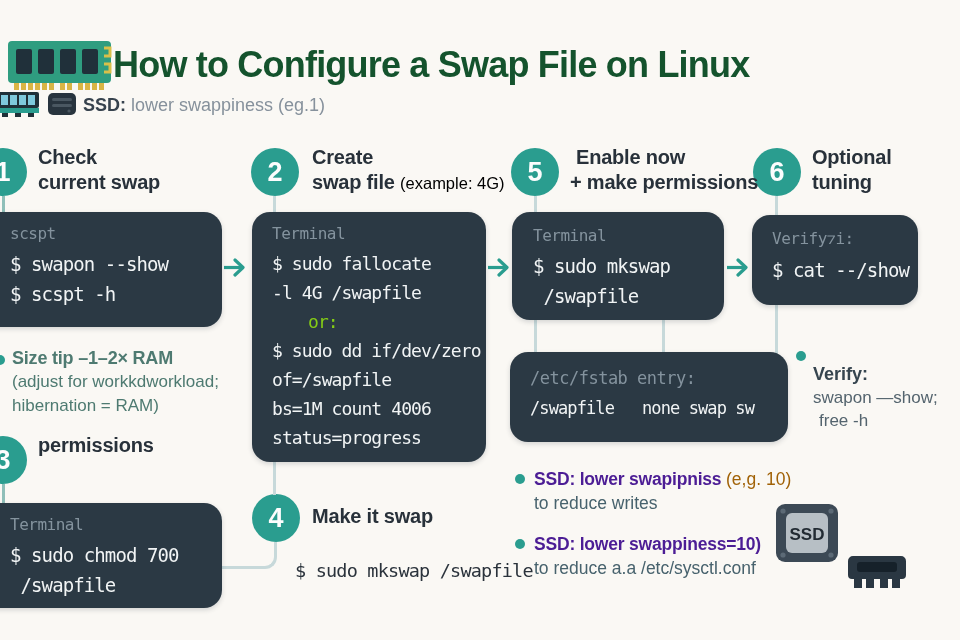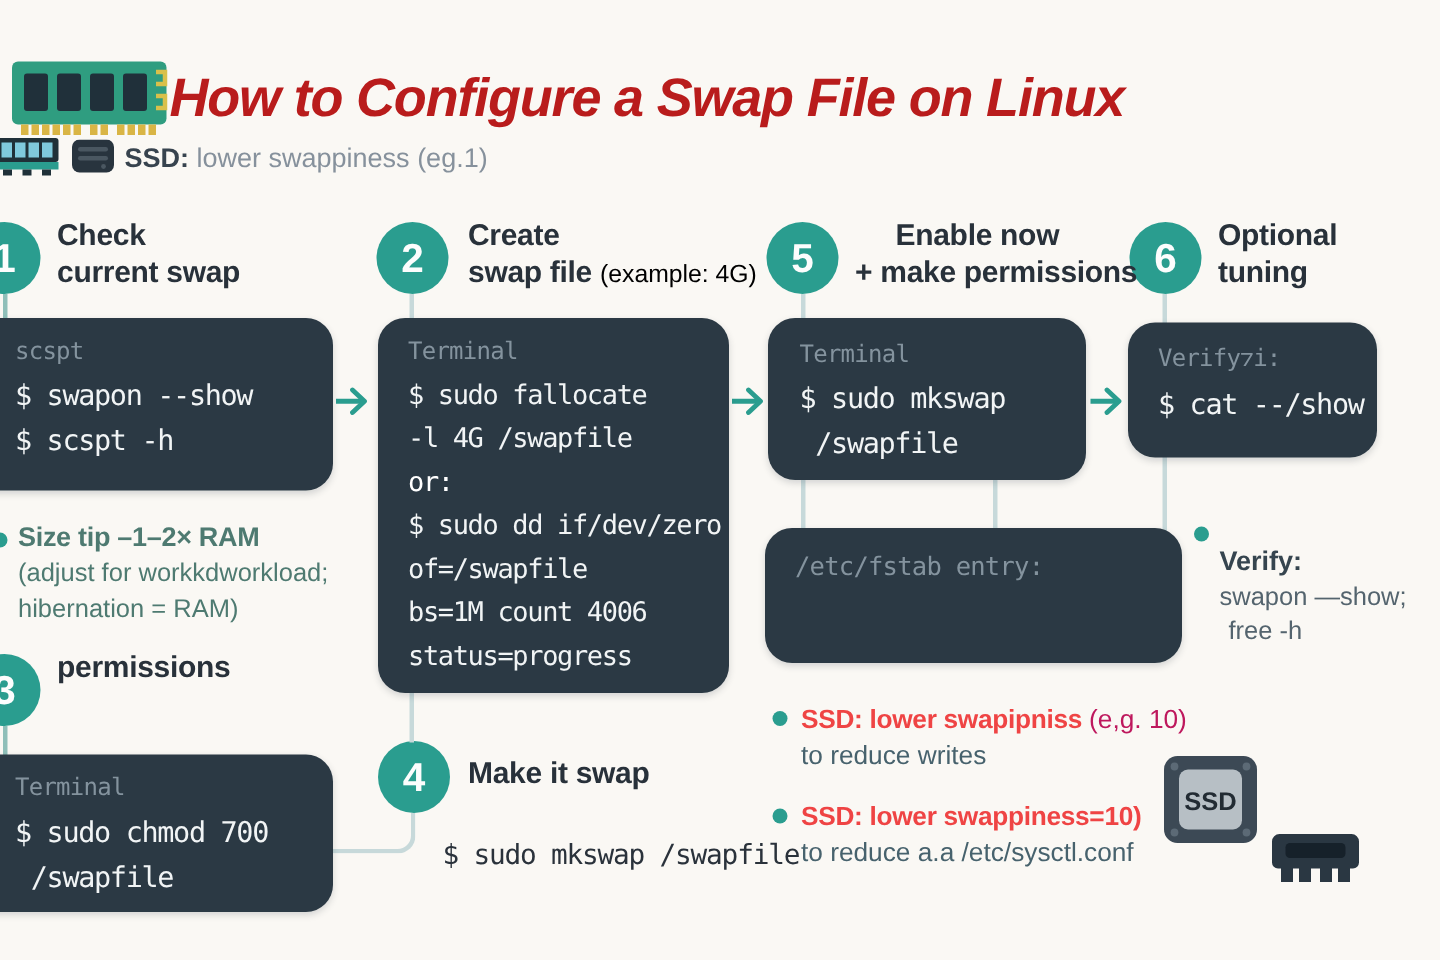--- a/index.html
+++ b/index.html
@@ -1,53 +1,53 @@
 <!DOCTYPE html>
 <html><head>
 <meta charset="utf-8">
 <style>
   * { margin:0; padding:0; box-sizing:border-box; }
   html,body { width:960px; height:640px; }
   .canvas { position:relative; width:960px; height:640px; background:#faf8f4;
             overflow:hidden; font-family:"Liberation Sans", sans-serif; }
   .abs { position:absolute; }
   .title { position:absolute; left:113px; top:44px; font-size:36px; font-weight:700;
-           color:#b91c1c; letter-spacing:-0.8px;font-style:italic; }
+           color:#14532d; letter-spacing:-0.8px; }
   .subtitle { position:absolute; left:83px; top:95px; font-size:18px; color:#86919c; }
   .subtitle b { color:#37434e; font-weight:700; }
   .circle { position:absolute; width:48px; height:48px; border-radius:50%;
             background:#2a9d8f; color:#fcfdfd; font-size:27px; font-weight:700;
             display:flex; align-items:center; justify-content:center; }
   .step-title { position:absolute; font-size:20px; font-weight:700; color:#28313a;
                 line-height:25px; letter-spacing:-0.2px; }
   .step-note { font-weight:400; font-size:16.5px; color:#000000; letter-spacing:0; }
   .term { position:absolute; background:#2b3944; border-radius:18px;
           box-shadow:0 2px 5px rgba(40,50,60,0.18); padding-top:12px; }
   .th { font-family:"DejaVu Sans Mono", monospace; color:#84939e; font-size:16px;
         letter-spacing:-0.5px; margin-bottom:6px; white-space:pre; }
   .tl { font-family:"DejaVu Sans Mono", monospace; color:#f1f4f5; font-size:19px;
         letter-spacing:-0.9px; line-height:30px; white-space:pre; }
   .t-create .tl { font-size:18px; line-height:29px; }
   .t-fstab .tl { font-size:17px; line-height:28px; }
-  .or-line { color:#ffffff; font-size:17px; }
+  .or-line { color:#84cc16; font-size:17px;margin-left:36px; }
   .vline { position:absolute; width:3px; background:#c7d9da; }
   .lconn { position:absolute; left:222px; top:542px; width:55px; height:27px;
            border-right:3px solid #c7d9da; border-bottom:3px solid #c7d9da;
            border-bottom-right-radius:12px; }
   .note-dot { position:absolute; width:10px; height:10px; border-radius:50%; background:#2a9d8f; }
   .size-tip { position:absolute; left:12px; top:346px; color:#4e7a71; font-size:17px;
               line-height:24px; }
   .size-tip .l1 { font-size:18px; font-weight:700; letter-spacing:-0.2px; }
   .verify-note { position:absolute; left:813px; top:363px; font-size:17px; color:#54646e;
                  line-height:23px; }
   .verify-note .l1 { font-size:18px; font-weight:700; color:#36454f; }
   .verify-note .l3 { padding-left:6px; }
   .ssd-note { position:absolute; font-size:17.5px; color:#47626d; line-height:24px; }
-  .ssd-note b { font-weight:700; color:#ef4444; letter-spacing:-0.2px; }
-  .ssd-note .paren { color:#be185d; }
+  .ssd-note b { font-weight:700; color:#4c1d95; letter-spacing:-0.2px; }
+  .ssd-note .paren { color:#a16207; }
   .s4-cmd { position:absolute; left:295px; top:560px; font-family:"DejaVu Sans Mono", monospace;
             font-size:18.5px; color:#2a323b; letter-spacing:-0.8px; }
   svg { display:block; }
 </style>
 </head>
 <body>
 
 <div class="canvas">
 
   <div class="abs" style="left:8px; top:38px;">
@@ -110,21 +110,21 @@
 
   <div class="step-title" style="left:38px; top:145px;">
     <div>Check</div>
     <div>current swap</div>
   </div>
   <div class="step-title" style="left:312px; top:145px;">
     <div>Create</div>
     <div><span>swap file </span><span class="step-note">(example: 4G)</span></div>
   </div>
   <div class="step-title" style="left:570px; top:145px;">
-    <div style="padding-left:6px;margin-left:21px;">Enable now</div>
+    <div style="padding-left:6px;">Enable now</div>
     <div>+ make permissions</div>
   </div>
   <div class="step-title" style="left:812px; top:145px;">
     <div>Optional</div>
     <div>tuning</div>
   </div>
   <div class="step-title" style="left:38px; top:433px;">
     <div>permissions</div>
   </div>
   <div class="step-title" style="left:312px; top:504px;">Make it swap</div>
@@ -183,20 +183,21 @@
     <div class="tl"> /swapfile</div>
   </div>
 
   <div class="term" style="left:752px; top:215px; width:166px; height:90px; padding-left:20px;">
     <div class="th">Verify⁊i:</div>
     <div class="tl">$ cat --/show</div>
   </div>
 
   <div class="term t-fstab" style="left:510px; top:352px; width:278px; height:90px; padding-left:20px; padding-top:16px;">
     <div class="th" style="font-size:17px;">/etc/fstab entry:</div>
+    <div class="tl">/swapfile   none swap sw</div>
   </div>
 
   <div class="term" style="left:-20px; top:503px; width:242px; height:105px; padding-left:30px;">
     <div class="th">Terminal</div>
     <div class="tl">$ sudo chmod 700</div>
     <div class="tl"> /swapfile</div>
   </div>
 
   <div class="note-dot" style="left:-5px; top:355px;"></div>
   <div class="size-tip">

